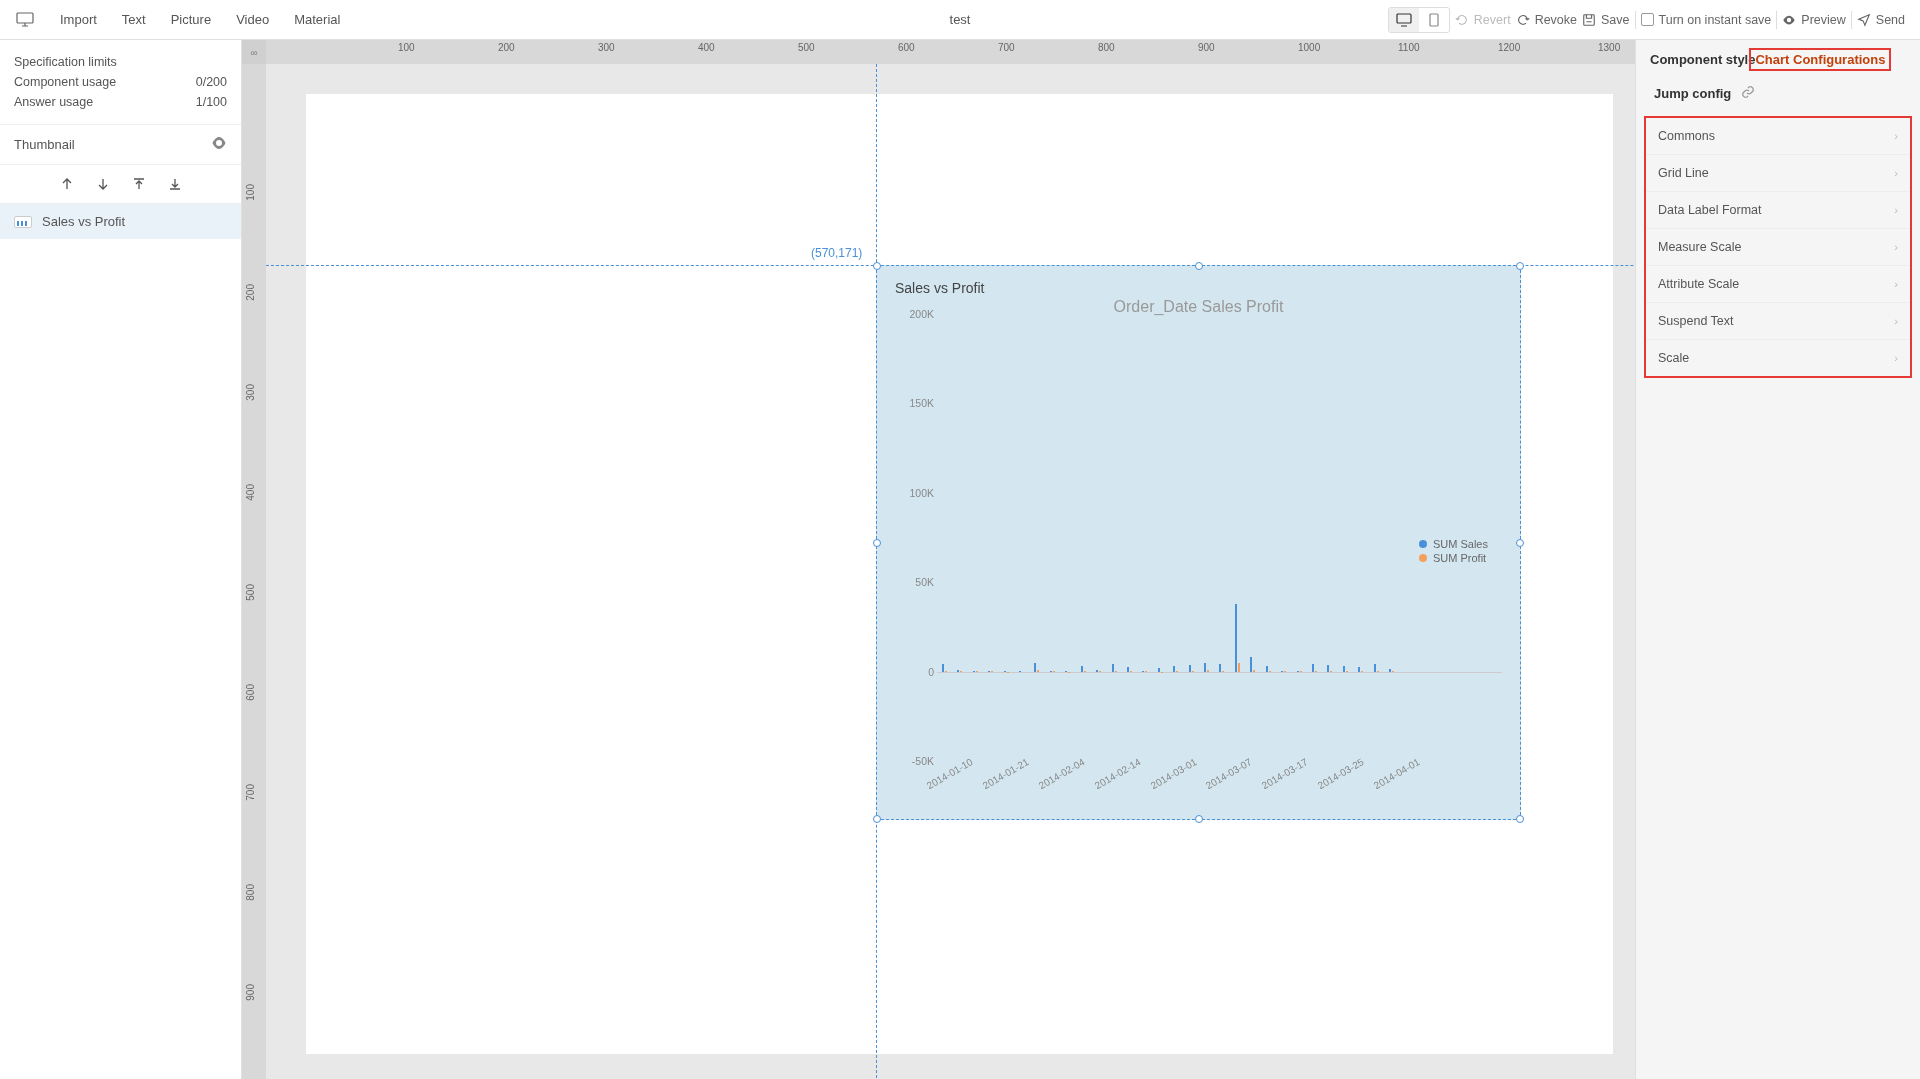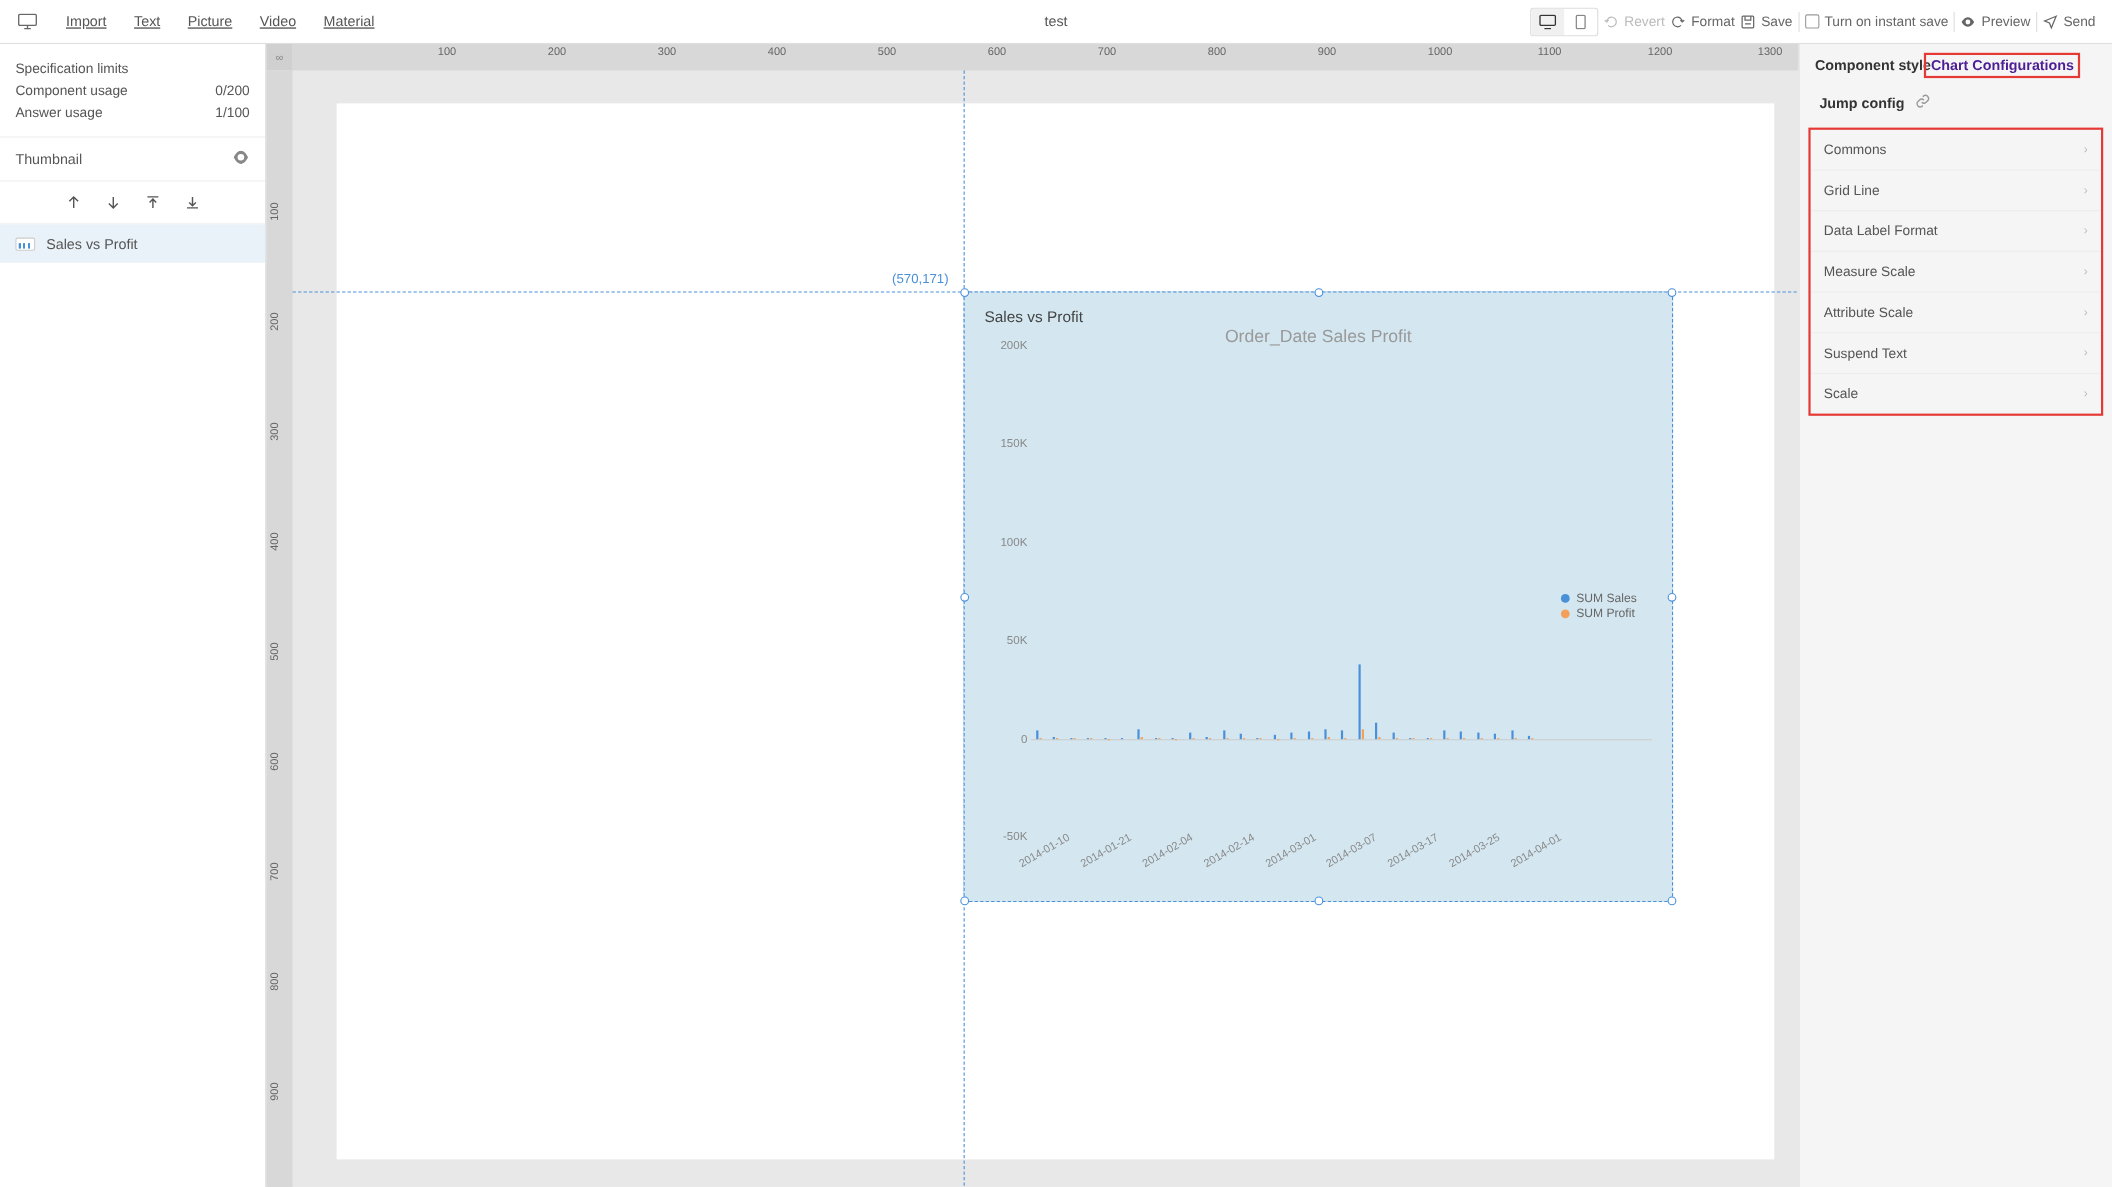--- a/index.html
+++ b/index.html
@@ -1,20 +1,20 @@
 <!DOCTYPE html>
 <html><head>
 <meta charset="utf-8">
 <style>
 * { margin: 0; padding: 0; box-sizing: border-box; font-family: -apple-system, BlinkMacSystemFont, "Segoe UI", sans-serif; }
 body { width: 1920px; height: 1079px; background: #f5f5f5; overflow: hidden; font-size: 13px; color: #333; }
 
 
 .toolbar { height: 40px; background: #fff; border-bottom: 1px solid #e0e0e0; display: flex; align-items: center; padding: 0 15px; position: relative; }
-.toolbar-left { display: flex; align-items: center; gap: 25px; text-decoration: underline; }
+.toolbar-left { display: flex; align-items: center; gap: 25px; }
 .toolbar-icon { width: 20px; height: 20px; display: flex; align-items: center; justify-content: center; color: #666; }
 .menu-item { color: #555; cursor: pointer; font-size: 13px; }
 .toolbar-center { position: absolute; left: 50%; transform: translateX(-50%); color: #555; }
 .toolbar-right { margin-left: auto; display: flex; align-items: center; gap: 5px; }
 .device-toggle { display: flex; border: 1px solid #ddd; border-radius: 3px; overflow: hidden; }
 .device-btn { width: 30px; height: 24px; display: flex; align-items: center; justify-content: center; cursor: pointer; color: #888; }
 .device-btn.active { background: #f0f0f0; color: #333; }
 .toolbar-action { display: flex; align-items: center; gap: 5px; color: #666; cursor: pointer; font-size: 12.5px; }
 .toolbar-action.disabled { color: #bbb; }
 .toolbar-action svg { width: 14px; height: 14px; }
@@ -68,21 +68,21 @@
 .bar.sales { background: #4a90d9; }
 .bar.profit { background: #f5a05a; }
 .legend { position: absolute; right: 32px; top: 270px; font-size: 11px; color: #666; }
 .legend-item { display: flex; align-items: center; gap: 6px; margin: 2px 0; }
 .legend-dot { width: 8px; height: 8px; border-radius: 50%; }
 
 
 .right-panel { width: 285px; background: #f5f5f5; border-left: 1px solid #e0e0e0; }
 .right-tabs { display: flex; padding: 10px 14px 8px; gap: 0; align-items: baseline; }
 .right-tab { font-size: 13px; color: #333; font-weight: 600; cursor: pointer; }
-.right-tab.active { color: #4c1d95; font-weight: 600; margin-top: 20px; }
+.right-tab.active { color: #c2410c; font-weight: 600; margin-top: 20px; }
 .tab-highlight { border: 2px solid #e53935; padding: 2px 4px; margin: -2px -6px; }
 .jump-row { padding: 8px 18px 10px; display: flex; align-items: center; gap: 10px; font-size: 13px; font-weight: 600; color: #333; }
 .link-icon { color: #999; }
 .config-list { border: 2px solid #e53935; margin: 4px 8px; }
 .config-item { padding: 11px 12px; display: flex; justify-content: space-between; align-items: center; color: #555; font-size: 12.5px; cursor: pointer; border-bottom: 1px solid rgba(0,0,0,0.03); }
 .config-item:last-child { border-bottom: none; }
 .chev { color: #bbb; font-size: 11px; }
 </style>
 </head>
 <body>
@@ -119,21 +119,21 @@
     <div class="toolbar-action disabled">
       <svg viewBox="0 0 16 16" fill="none" stroke="currentColor" stroke-width="1.3">
           <path d="M3 8a5 5 0 1 1 1.5 3.5M3 8l-2-2m2 2l2-2"></path>
         </svg>
       <span>Revert</span>
     </div>
     <div class="toolbar-action">
       <svg viewBox="0 0 16 16" fill="none" stroke="currentColor" stroke-width="1.3">
           <path d="M13 8a5 5 0 1 0-1.5 3.5M13 8l2-2m-2 2l-2-2"></path>
         </svg>
-      <span>Format</span>
+      <span>Revoke</span>
     </div>
     <div class="toolbar-action">
       <svg viewBox="0 0 16 16" fill="none" stroke="currentColor" stroke-width="1.3">
           <rect x="2" y="2" width="12" height="12" rx="1"></rect>
           <path d="M5 2v4h6V2M5 10h6"></path>
         </svg>
       <span>Save</span>
     </div>
     <div class="divider"></div>
     <div class="toolbar-action">

